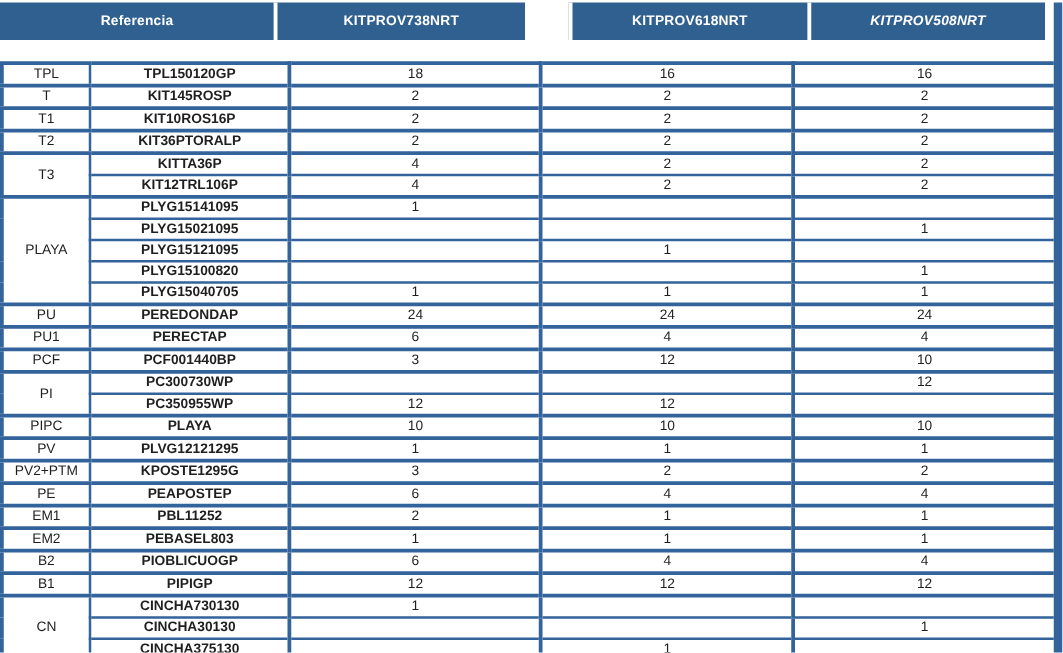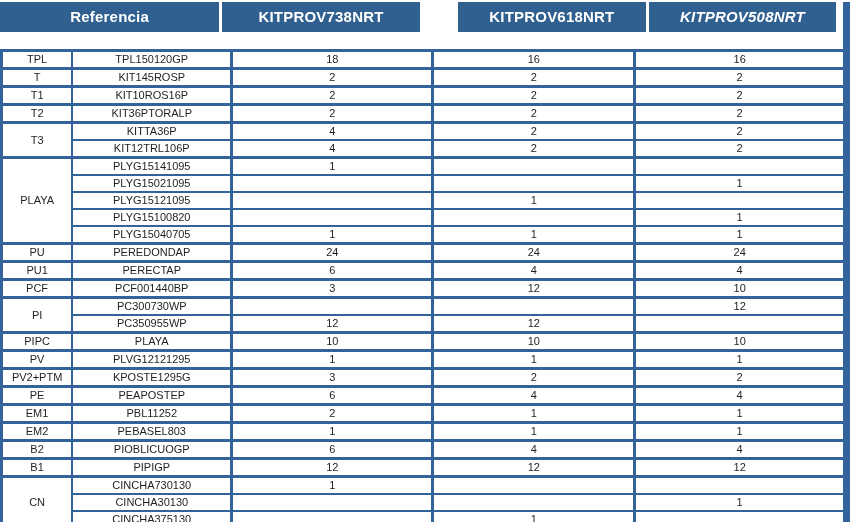--- a/index.html
+++ b/index.html
@@ -16,21 +16,21 @@
   .page{position:relative;width:850px;height:522px;}
   .right-bar{
     position:absolute;top:0;right:0;width:7px;height:522px;
     background:var(--blue);
   }
   .thead{
     display:flex;margin-top:2px;width:836px;box-sizing:border-box;
   }
   .th{
     background:var(--header-bg);color:var(--header-text);
-    font-size:15px;font-weight:bold;line-height:30px;height:30px;
+    font-size:11px;font-weight:bold;line-height:30px;height:30px;
     text-align:center;box-sizing:border-box;letter-spacing:.2px;
   }
   .th-ref{width:232px;}
   .th-kit{border-left:3px solid #FFFFFF;}
   .th-k1{width:212px;}
   .th-k2{width:202px;margin-left:35px;}
   .th-k3{width:201px;font-style:italic;}
   table.body{
     margin-top:17px;
     border-collapse:collapse;table-layout:fixed;width:843px;
@@ -39,21 +39,21 @@
     border-bottom:5px solid var(--blue);
   }
   table.body td{
     height:15px;padding:0 2px;box-sizing:content-box;
     font-size:11px;line-height:15px;color:var(--body-text);
     text-align:center;vertical-align:middle;white-space:nowrap;overflow:hidden;
     border-top:2px solid var(--blue);
   }
   tr.group-start td{border-top-width:3px;}
   td.group{border-right:2px solid var(--blue);}
-  td.code{border-right:3px solid var(--blue);}
+  td.code{border-right:3px solid var(--blue);font-weight:bold;}
   td.v0{border-right:3px solid var(--blue);}
   td.v1{border-right:3px solid var(--blue);}
   td.v2{border-right:none;}
 </style>
 </head>
 <body>
 
 <div class="page">
 
   <div class="thead">

